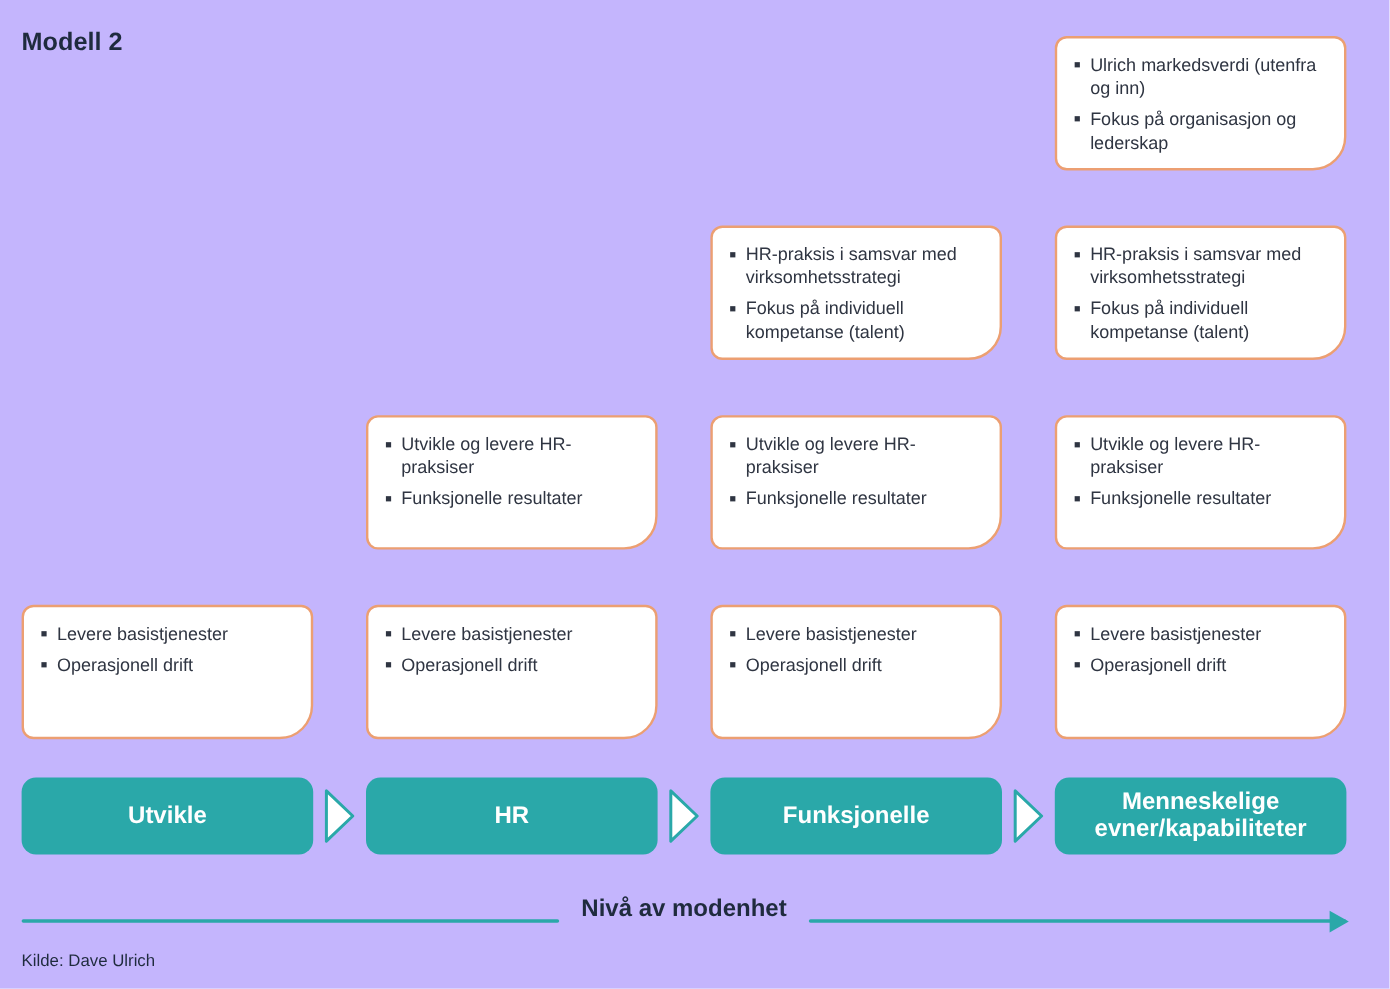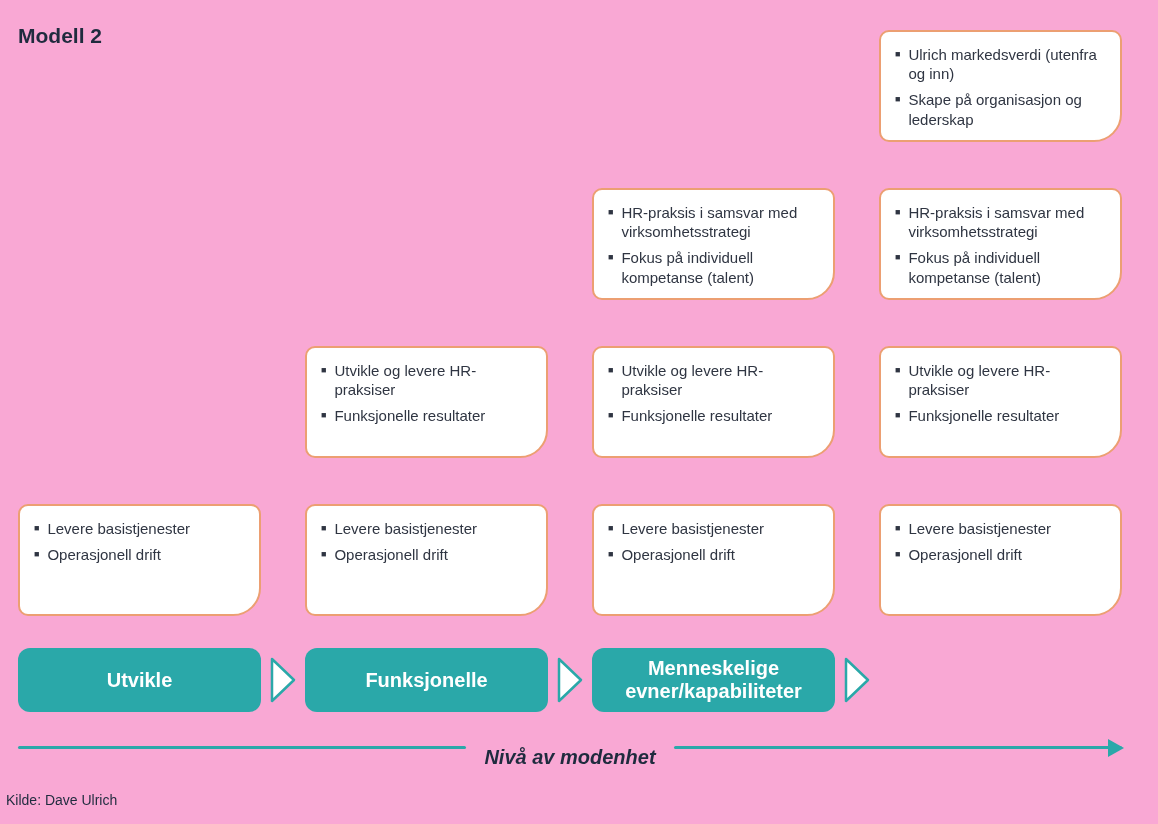--- a/index.html
+++ b/index.html
@@ -1,19 +1,19 @@
 <!DOCTYPE html>
 <html><head>
 <meta charset="utf-8">
 <style>
   * { margin:0; padding:0; box-sizing:border-box; }
   html,body { background:#ffffff; }
   body { font-family:"Liberation Sans", sans-serif; color:#2F3542; }
 
-  .canvas { position:relative; width:1158px; height:824px; background:#f9a8d4; overflow:hidden; }
+  .canvas { position:relative; width:1158px; height:824px; background:#c4b5fd; overflow:hidden; }
 
   .title { position:absolute; left:18px; top:24px; font-size:21px; font-weight:bold; color:#1F2B3E; }
 
   
   .grid {
     position:absolute; left:18px; top:30px;
     display:grid;
     grid-template-columns:repeat(4, 243px);
     column-gap:44px;
     grid-auto-rows:112px;
@@ -42,49 +42,49 @@
     color:#ffffff; font-weight:bold; font-size:20px; line-height:1.15;
     display:flex; align-items:center; justify-content:center; text-align:center;
     padding:0 8px;
   }
   .chevron { position:absolute; top:7px; width:28px; height:50px; }
   .chev-1{ left:251px } .chev-2{ left:538px } .chev-3{ left:825px }
 
   
   .axis {
     position:absolute; left:18px; top:746px; width:1104px;
-    display:flex; align-items:flex-start; gap:18px;font-style:italic;
+    display:flex; align-items:flex-end; gap:18px;
   }
   .axis-line { flex:1; height:3px; background:#2AA8A9; border-radius:2px; }
   .axis-line.arrow { position:relative; }
   .axis-line.arrow::after {
     content:''; position:absolute; right:-2px; top:50%; transform:translateY(-50%);
     border-left:16px solid #2AA8A9; border-top:9px solid transparent; border-bottom:9px solid transparent;
   }
   .axis-label { font-size:20px; font-weight:bold; color:#1F2B3E; white-space:nowrap; }
 
-  .source { position:absolute; left:6px; top:792px; font-size:14px; color:#1F2B3E; }
+  .source { position:absolute; left:18px; top:792px; font-size:14px; color:#1F2B3E; }
 </style>
 </head>
 <body>
 
 <div class="canvas">
 
   <div class="title">Modell 2</div>
 
   <div class="grid">
 
     <div class="box c4 r1">
       <div class="bullet-item">
         <span class="bullet">■</span>
         <span>Ulrich markedsverdi (utenfra og inn)</span>
       </div>
       <div class="bullet-item">
         <span class="bullet">■</span>
-        <span>Skape på organisasjon og lederskap</span>
+        <span>Fokus på organisasjon og lederskap</span>
       </div>
     </div>
 
     <div class="box c3 r2">
       <div class="bullet-item">
         <span class="bullet">■</span>
         <span>HR-praksis i samsvar med virksomhetsstrategi</span>
       </div>
       <div class="bullet-item">
         <span class="bullet">■</span>
@@ -172,20 +172,23 @@
         <span class="bullet">■</span>
         <span>Operasjonell drift</span>
       </div>
     </div>
 
   </div>
 
   <div class="bars">
     <div class="bar">
       <span>Utvikle</span>
+    </div>
+    <div class="bar">
+      <span>HR</span>
     </div>
     <div class="bar">
       <span>Funksjonelle</span>
     </div>
     <div class="bar">
       <span>Menneskelige evner/kapabiliteter</span>
     </div>
 
     <svg class="chevron chev-1" viewBox="0 0 28 50">
       <path d="M3 4 L25 25 L3 46 Z" fill="#ffffff" stroke="#2AA8A9" stroke-width="2.5" stroke-linejoin="round"></path>

